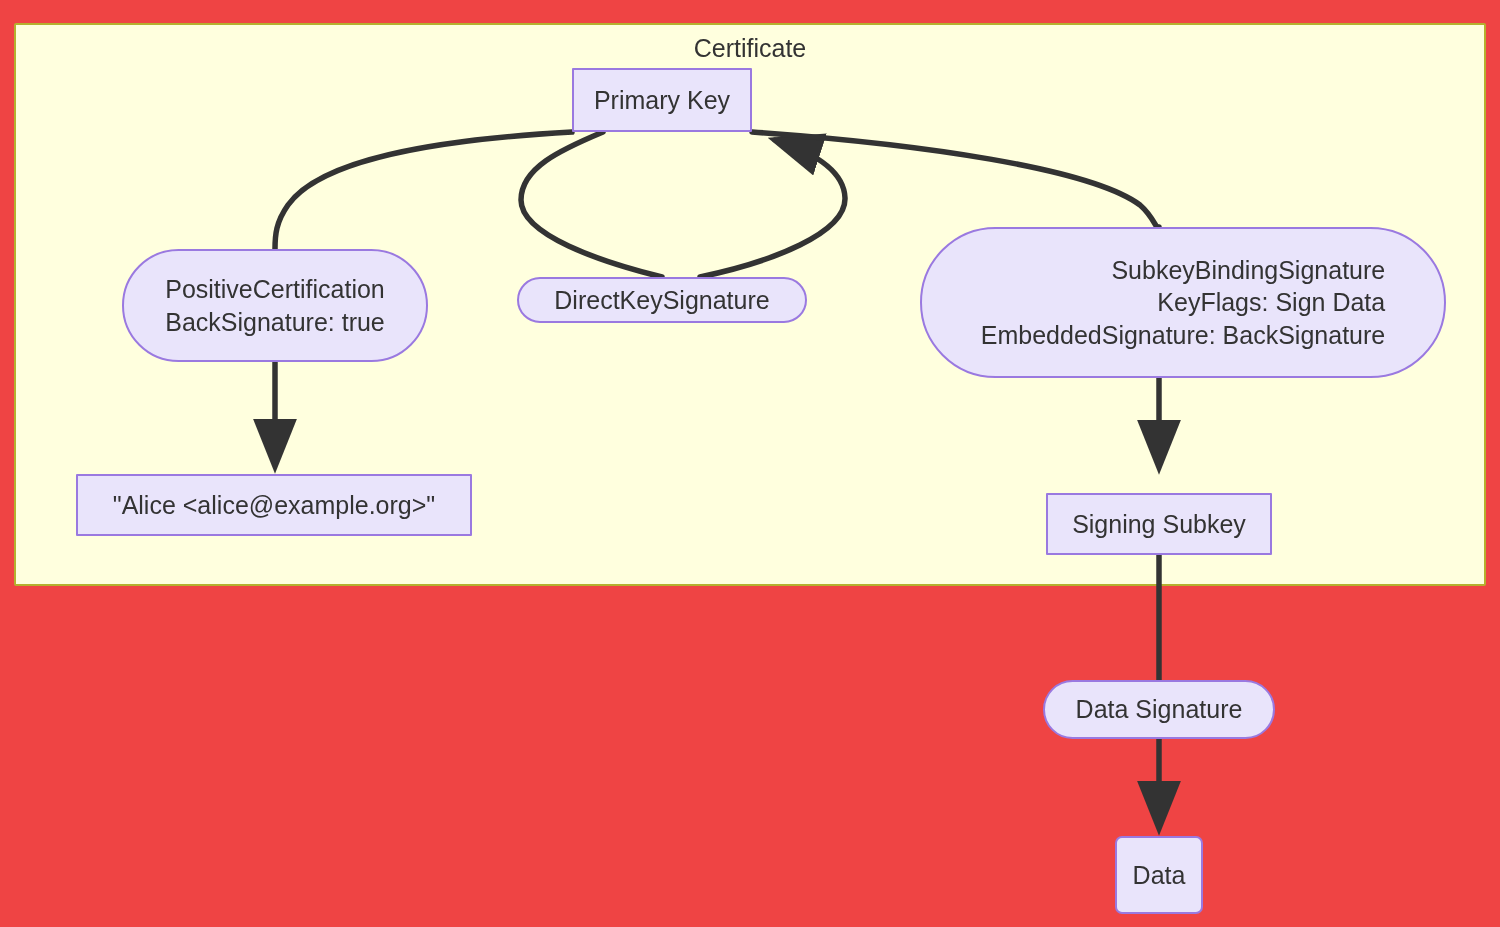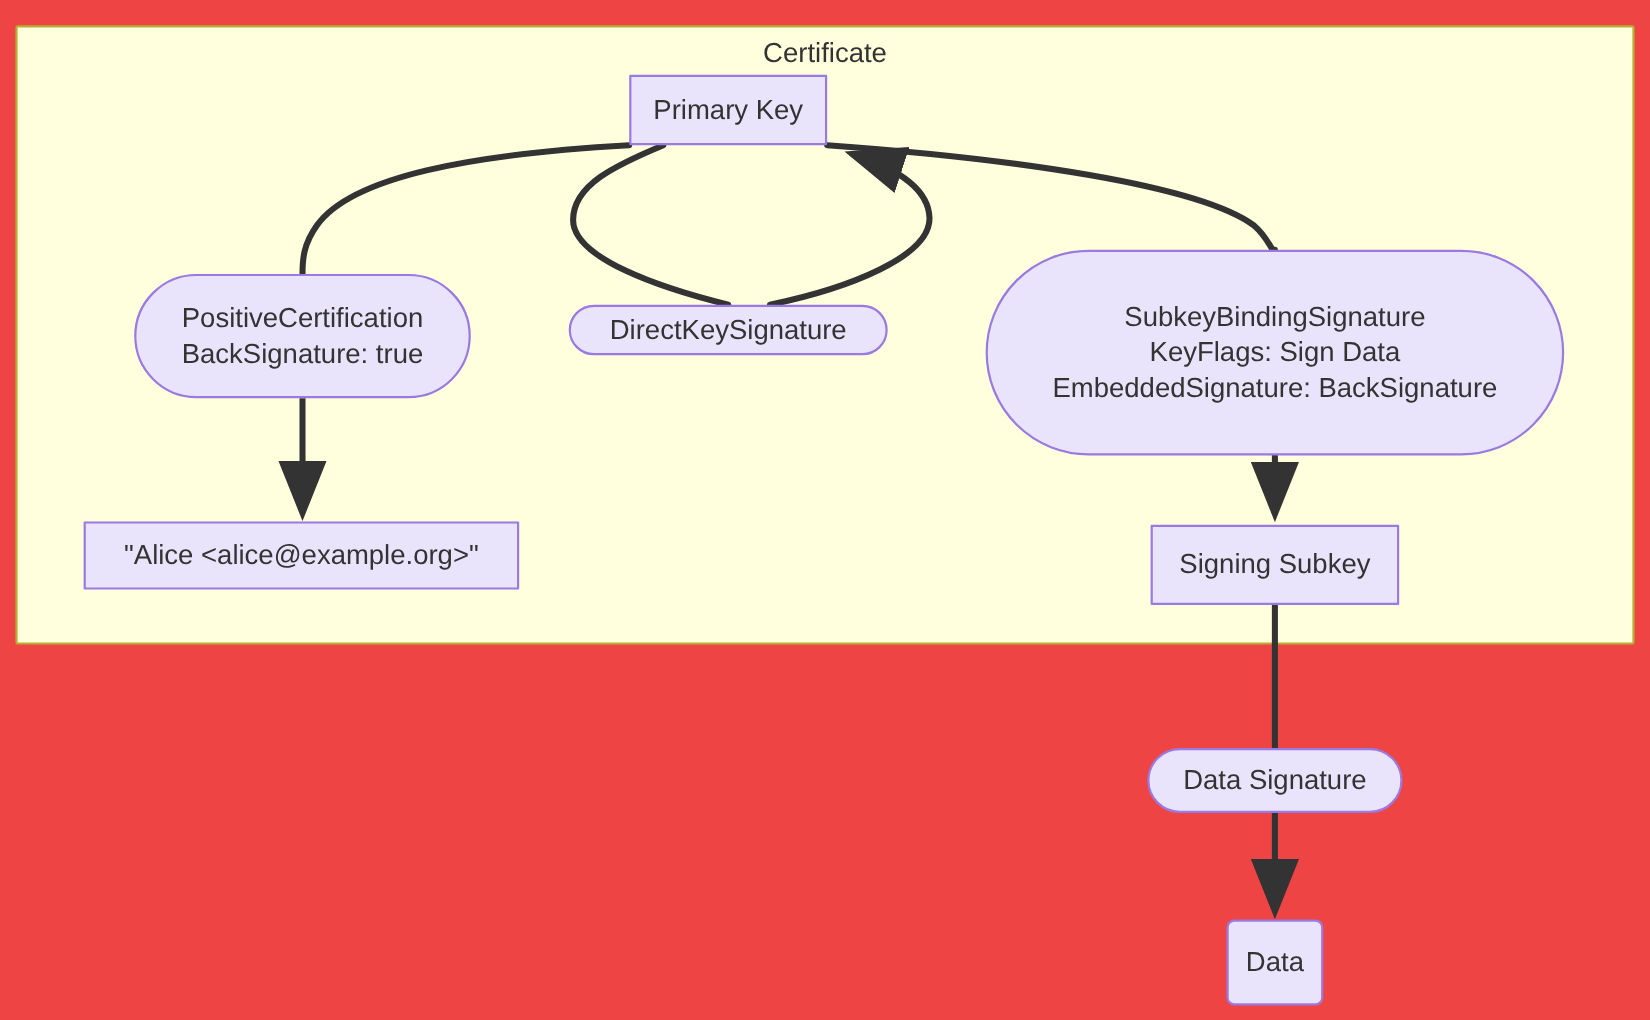--- a/index.html
+++ b/index.html
@@ -103,31 +103,31 @@
 
   <div class="node stadium" style="left:122px; top:249px; width:306px; height:113px;">
     <span class="node-label">PositiveCertification
 BackSignature: true</span>
   </div>
 
   <div class="node stadium" style="left:517px; top:277px; width:290px; height:46px;">
     <span class="node-label">DirectKeySignature</span>
   </div>
 
-  <div class="node stadium" style="left:896px; top:227px; width:526px; height:187px;">
+  <div class="node stadium" style="left:920px; top:227px; width:526px; height:151px;text-align:right;">
     <span class="node-label">SubkeyBindingSignature
 KeyFlags: Sign Data
 EmbeddedSignature: BackSignature</span>
   </div>
 
   <div class="node rect" style="left:76px; top:474px; width:396px; height:62px;">
     <span class="node-label">"Alice &lt;alice@example.org&gt;"</span>
   </div>
 
-  <div class="node rect" style="left:1046px; top:477px; width:226px; height:73px;">
+  <div class="node rect" style="left:1046px; top:493px; width:226px; height:62px;">
     <span class="node-label">Signing Subkey</span>
   </div>
 
   <div class="node stadium" style="left:1043px; top:680px; width:232px; height:59px;">
     <span class="node-label">Data Signature</span>
   </div>
 
   <div class="node round" style="left:1115px; top:836px; width:88px; height:78px;">
     <span class="node-label">Data</span>
   </div>

